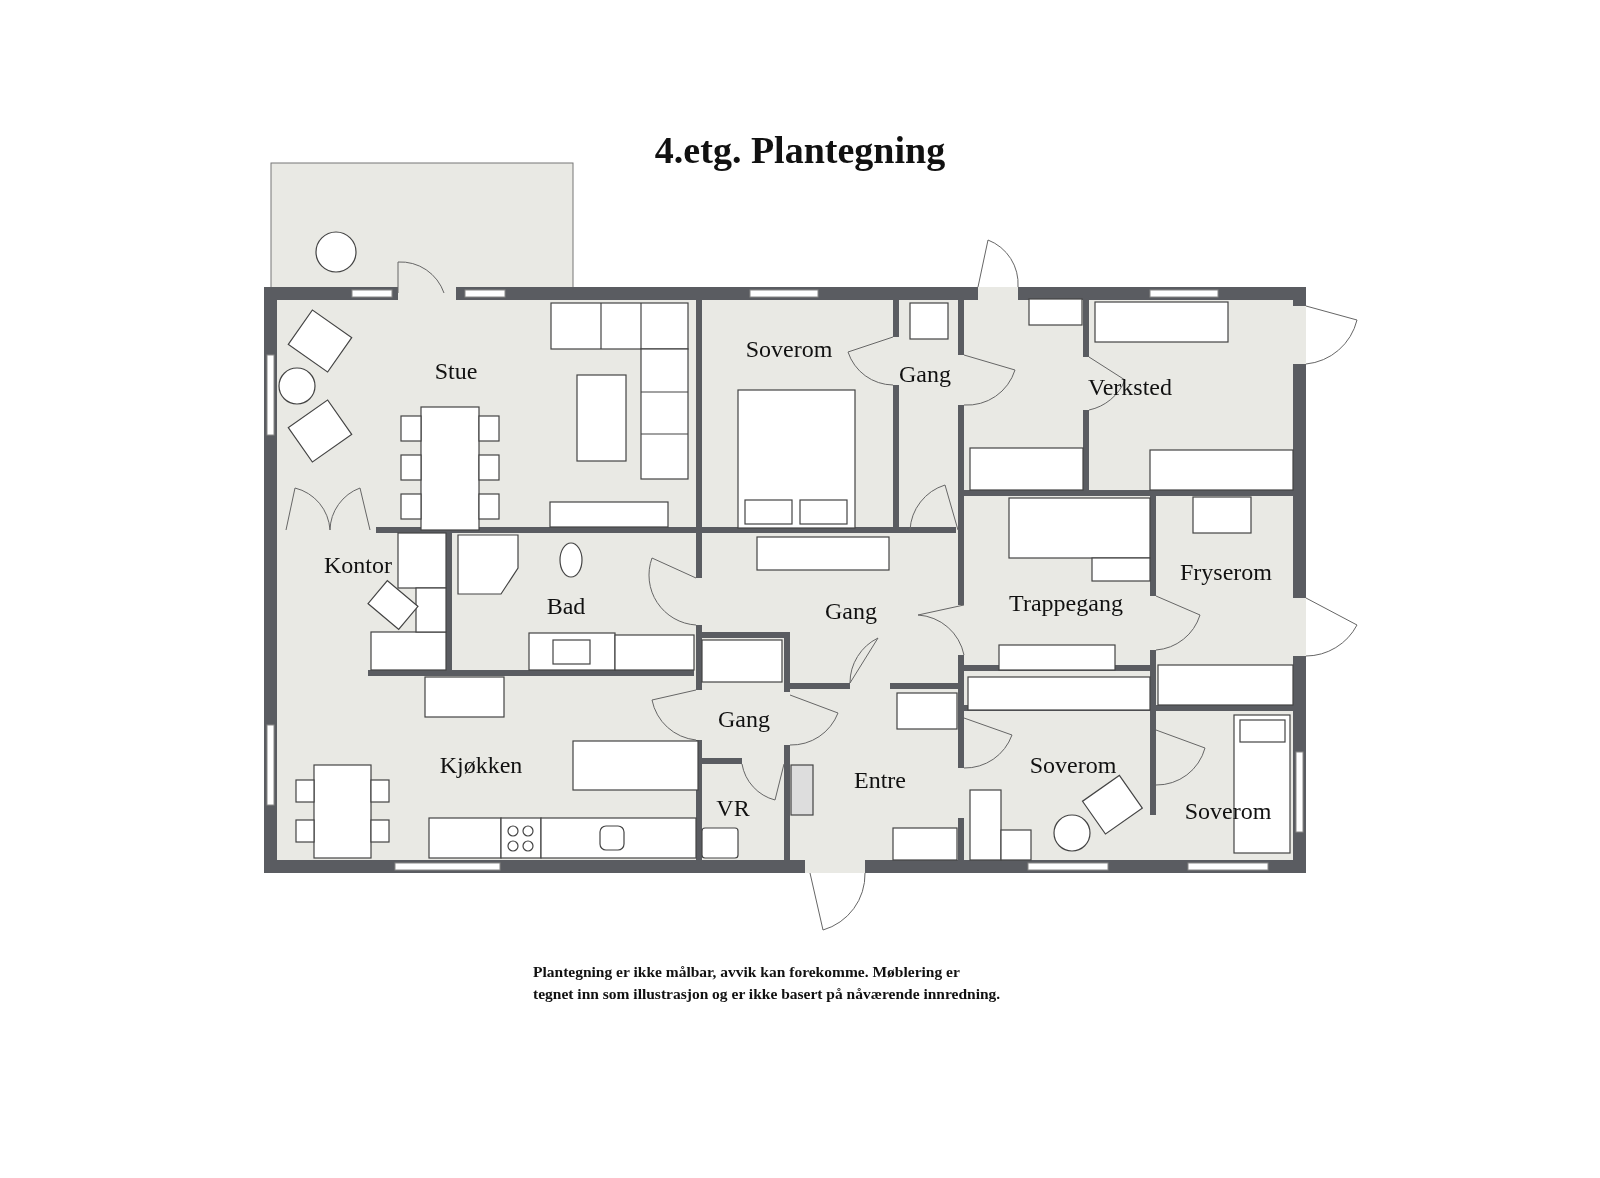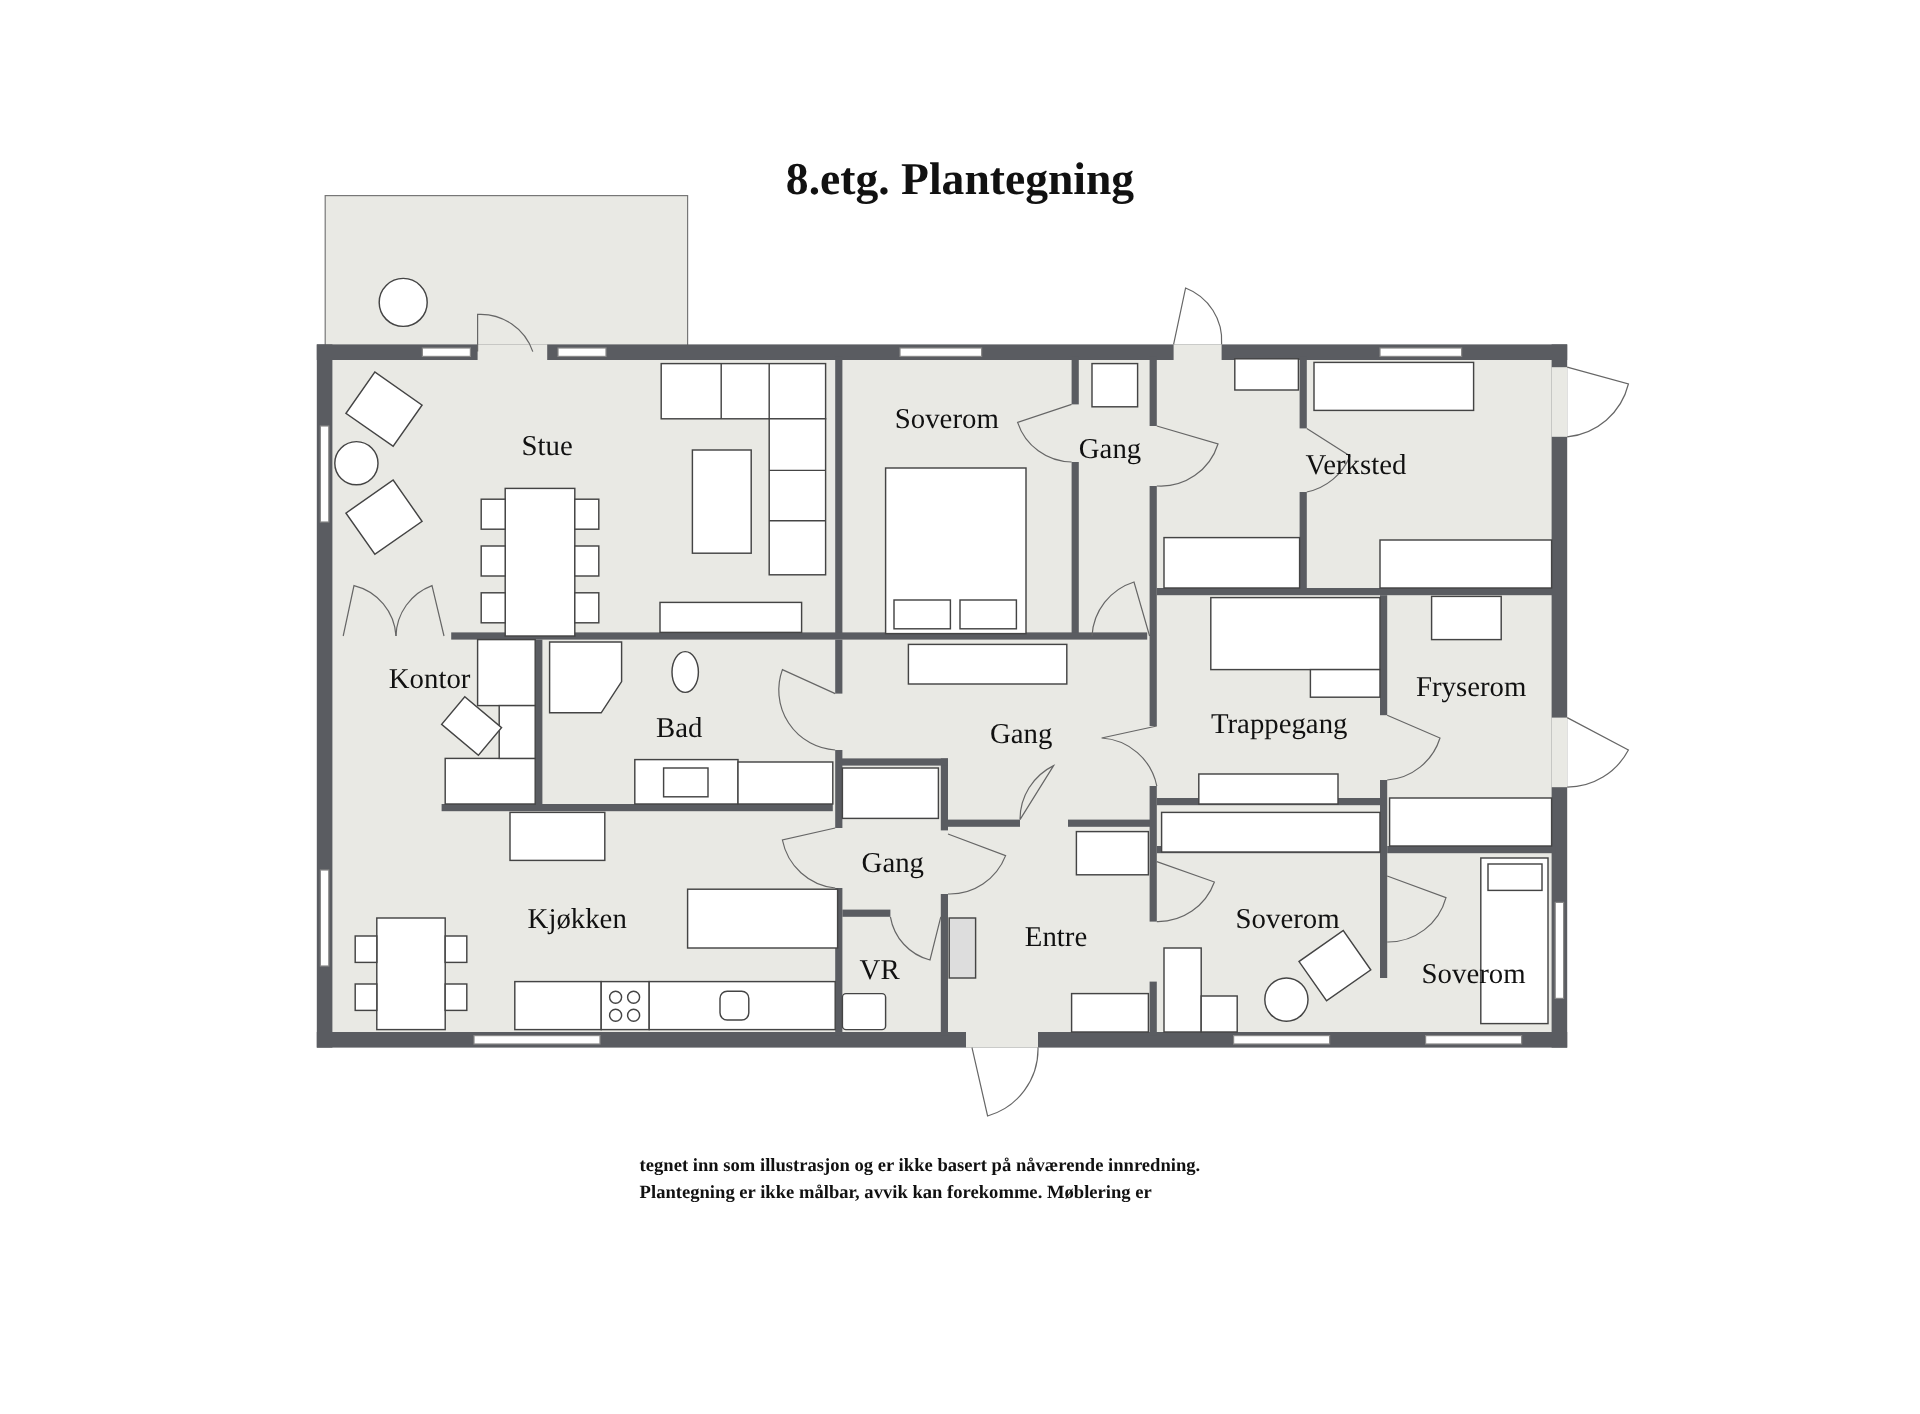--- a/index.html
+++ b/index.html
@@ -5,21 +5,21 @@
   html, body { margin: 0; padding: 0; background: #ffffff; }
   body { width: 1600px; height: 1178px; position: relative; overflow: hidden; font-family: "Liberation Serif", serif; }
   .title { position: absolute; left: 0; width: 1600px; top: 128px; text-align: center; font-size: 38px; font-weight: bold; color: #111; }
   .disclaimer { position: absolute; left: 533px; top: 961px; font-size: 15.5px; font-weight: bold; color: #111; line-height: 22px; }
   svg.plan { position: absolute; left: 0; top: 0; }
   .room-label { font-family: "Liberation Serif", serif; font-size: 24px; fill: #111; }
 </style>
 </head>
 <body>
 
-<div class="title">8.etg. Plantegning</div>
+<div class="title">4.etg. Plantegning</div>
 
 <svg class="plan" width="1600" height="1178" viewBox="0 0 1600 1178">
 
   <rect x="271" y="163" width="302" height="128" fill="#e9e9e4" stroke="#777" stroke-width="1"></rect>
 
   <rect x="270" y="293" width="1035" height="576" fill="#e9e9e4"></rect>
 
   <g fill="#5a5c61">
     <rect x="264" y="287" width="1042" height="13"></rect>
     <rect x="264" y="287" width="13" height="586"></rect>
@@ -202,15 +202,15 @@
     <text class="room-label" x="744" y="727">Gang</text>
     <text class="room-label" x="481" y="773">Kjøkken</text>
     <text class="room-label" x="880" y="788">Entre</text>
     <text class="room-label" x="1073" y="773">Soverom</text>
     <text class="room-label" x="733" y="816">VR</text>
     <text class="room-label" x="1228" y="819">Soverom</text>
   </g>
 </svg>
 
 <div class="disclaimer">
+  <div>Plantegning er ikke målbar, avvik kan forekomme. Møblering er</div>
   <div>tegnet inn som illustrasjon og er ikke basert på nåværende innredning.</div>
-  <div>Plantegning er ikke målbar, avvik kan forekomme. Møblering er</div>
 </div>
 
 </body></html>

